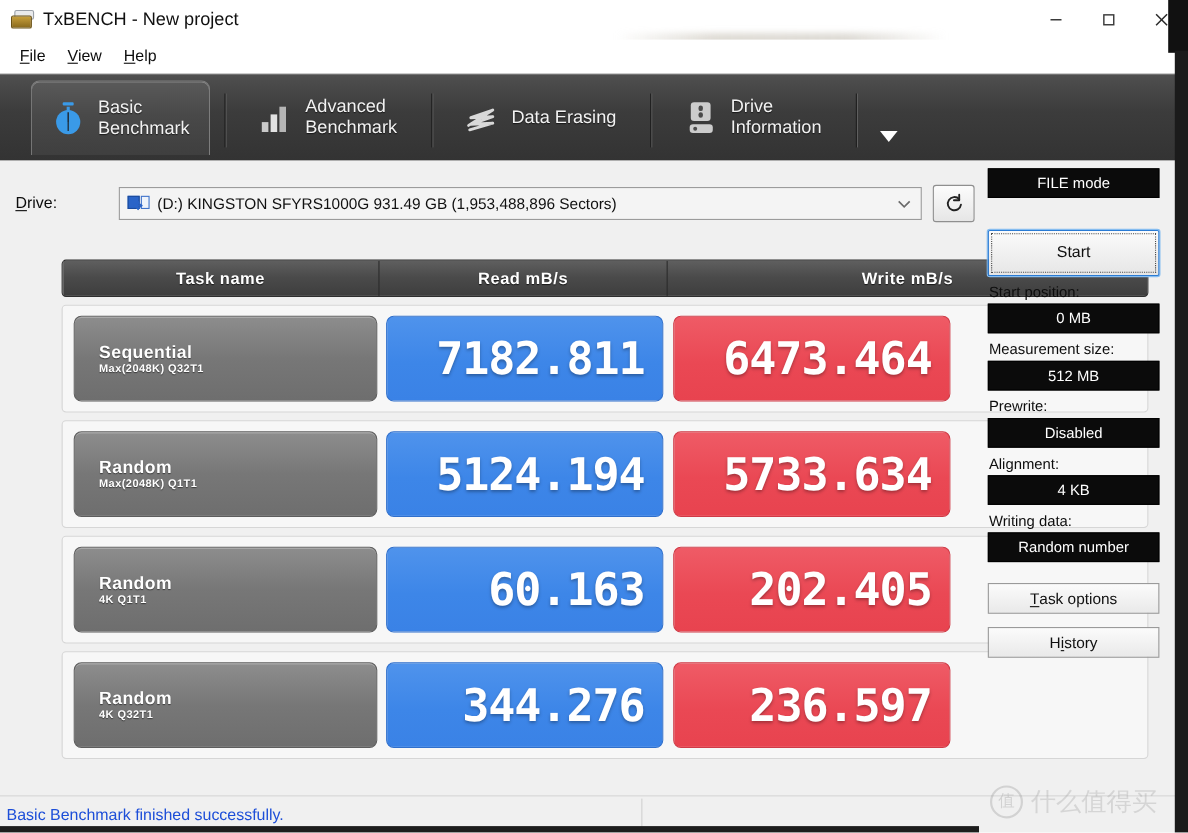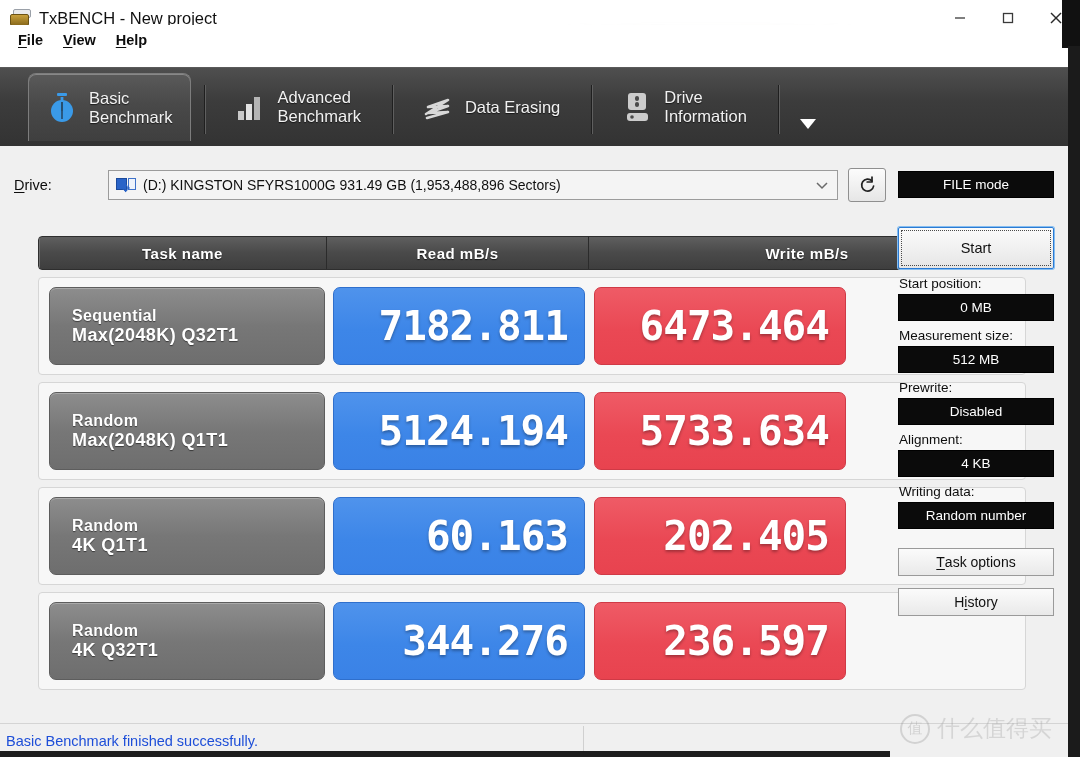--- a/index.html
+++ b/index.html
@@ -72,29 +72,28 @@
     display: flex;
     align-items: center;
     justify-content: center;
     background: transparent;
   }
   .winbtn svg { display: block; }
 
   
   .menubar {
     position: absolute;
-    left: 0; top: 25px;
+    left: 0; top: 36px;
     width: 964px;
     height: 30px;
     background: #ffffff;
     display: flex;
     align-items: center;
     padding-left: 8px;
     box-sizing: border-box;
-    font-weight: bold;
   }
   .menuitem {
     font-size: 14.5px;
     color: #0d0d0d;
     padding: 2px 10px;
     white-space: nowrap;
   }
   .menuitem .mn {
     text-decoration: underline;
     text-underline-offset: 2px;
@@ -243,21 +242,21 @@
     border-radius: 3px;
     display: flex;
     align-items: center;
     justify-content: center;
     flex: 0 0 auto;
   }
 
   
   .bench {
     position: absolute;
-    left: 38px; top: 90px;
+    left: 56px; top: 90px;
     width: 988px;
   }
   .bench-head {
     display: flex;
     height: 34px;
     background: linear-gradient(#5f5f5f 0%, #4a4a4a 48%, #3e3e3e 100%);
     border: 1px solid #2e2e2e;
     border-radius: 4px;
     box-sizing: border-box;
     overflow: hidden;
@@ -303,21 +302,21 @@
     box-shadow: inset 0 1px 0 rgba(255,255,255,0.25);
   }
   .task-l1 {
     font-size: 16px;
     font-weight: bold;
     color: #ffffff;
     letter-spacing: 0.4px;
     text-shadow: 0 1px 1px rgba(0,0,0,0.5);
   }
   .task-l2 {
-    font-size: 18px;
+    font-size: 10px;
     font-weight: bold;
     color: #ffffff;
     letter-spacing: 0.4px;
     text-shadow: 0 1px 1px rgba(0,0,0,0.5);
   }
   .val-cell {
     height: 78px;
     border-radius: 7px;
     box-sizing: border-box;
     display: flex;
@@ -661,21 +660,21 @@
         </div>
         <div class="val-cell val-read">344.276</div>
         <div class="val-cell val-write">236.597</div>
       </div>
 
     </div>
   </div>
 
   <div class="sidebar">
 
-    <div class="side-dark" style="margin-top:25px;">FILE mode</div>
+    <div class="side-dark" style="margin-top:7px;">FILE mode</div>
 
     <div class="start-btn" style="margin-top:29px;">
       <div class="focusring"></div>
       <span>Start</span>
     </div>
 
     <div class="sb-item">
       <div class="side-label">Start position:</div>
       <div class="side-dark">0 MB</div>
     </div>

